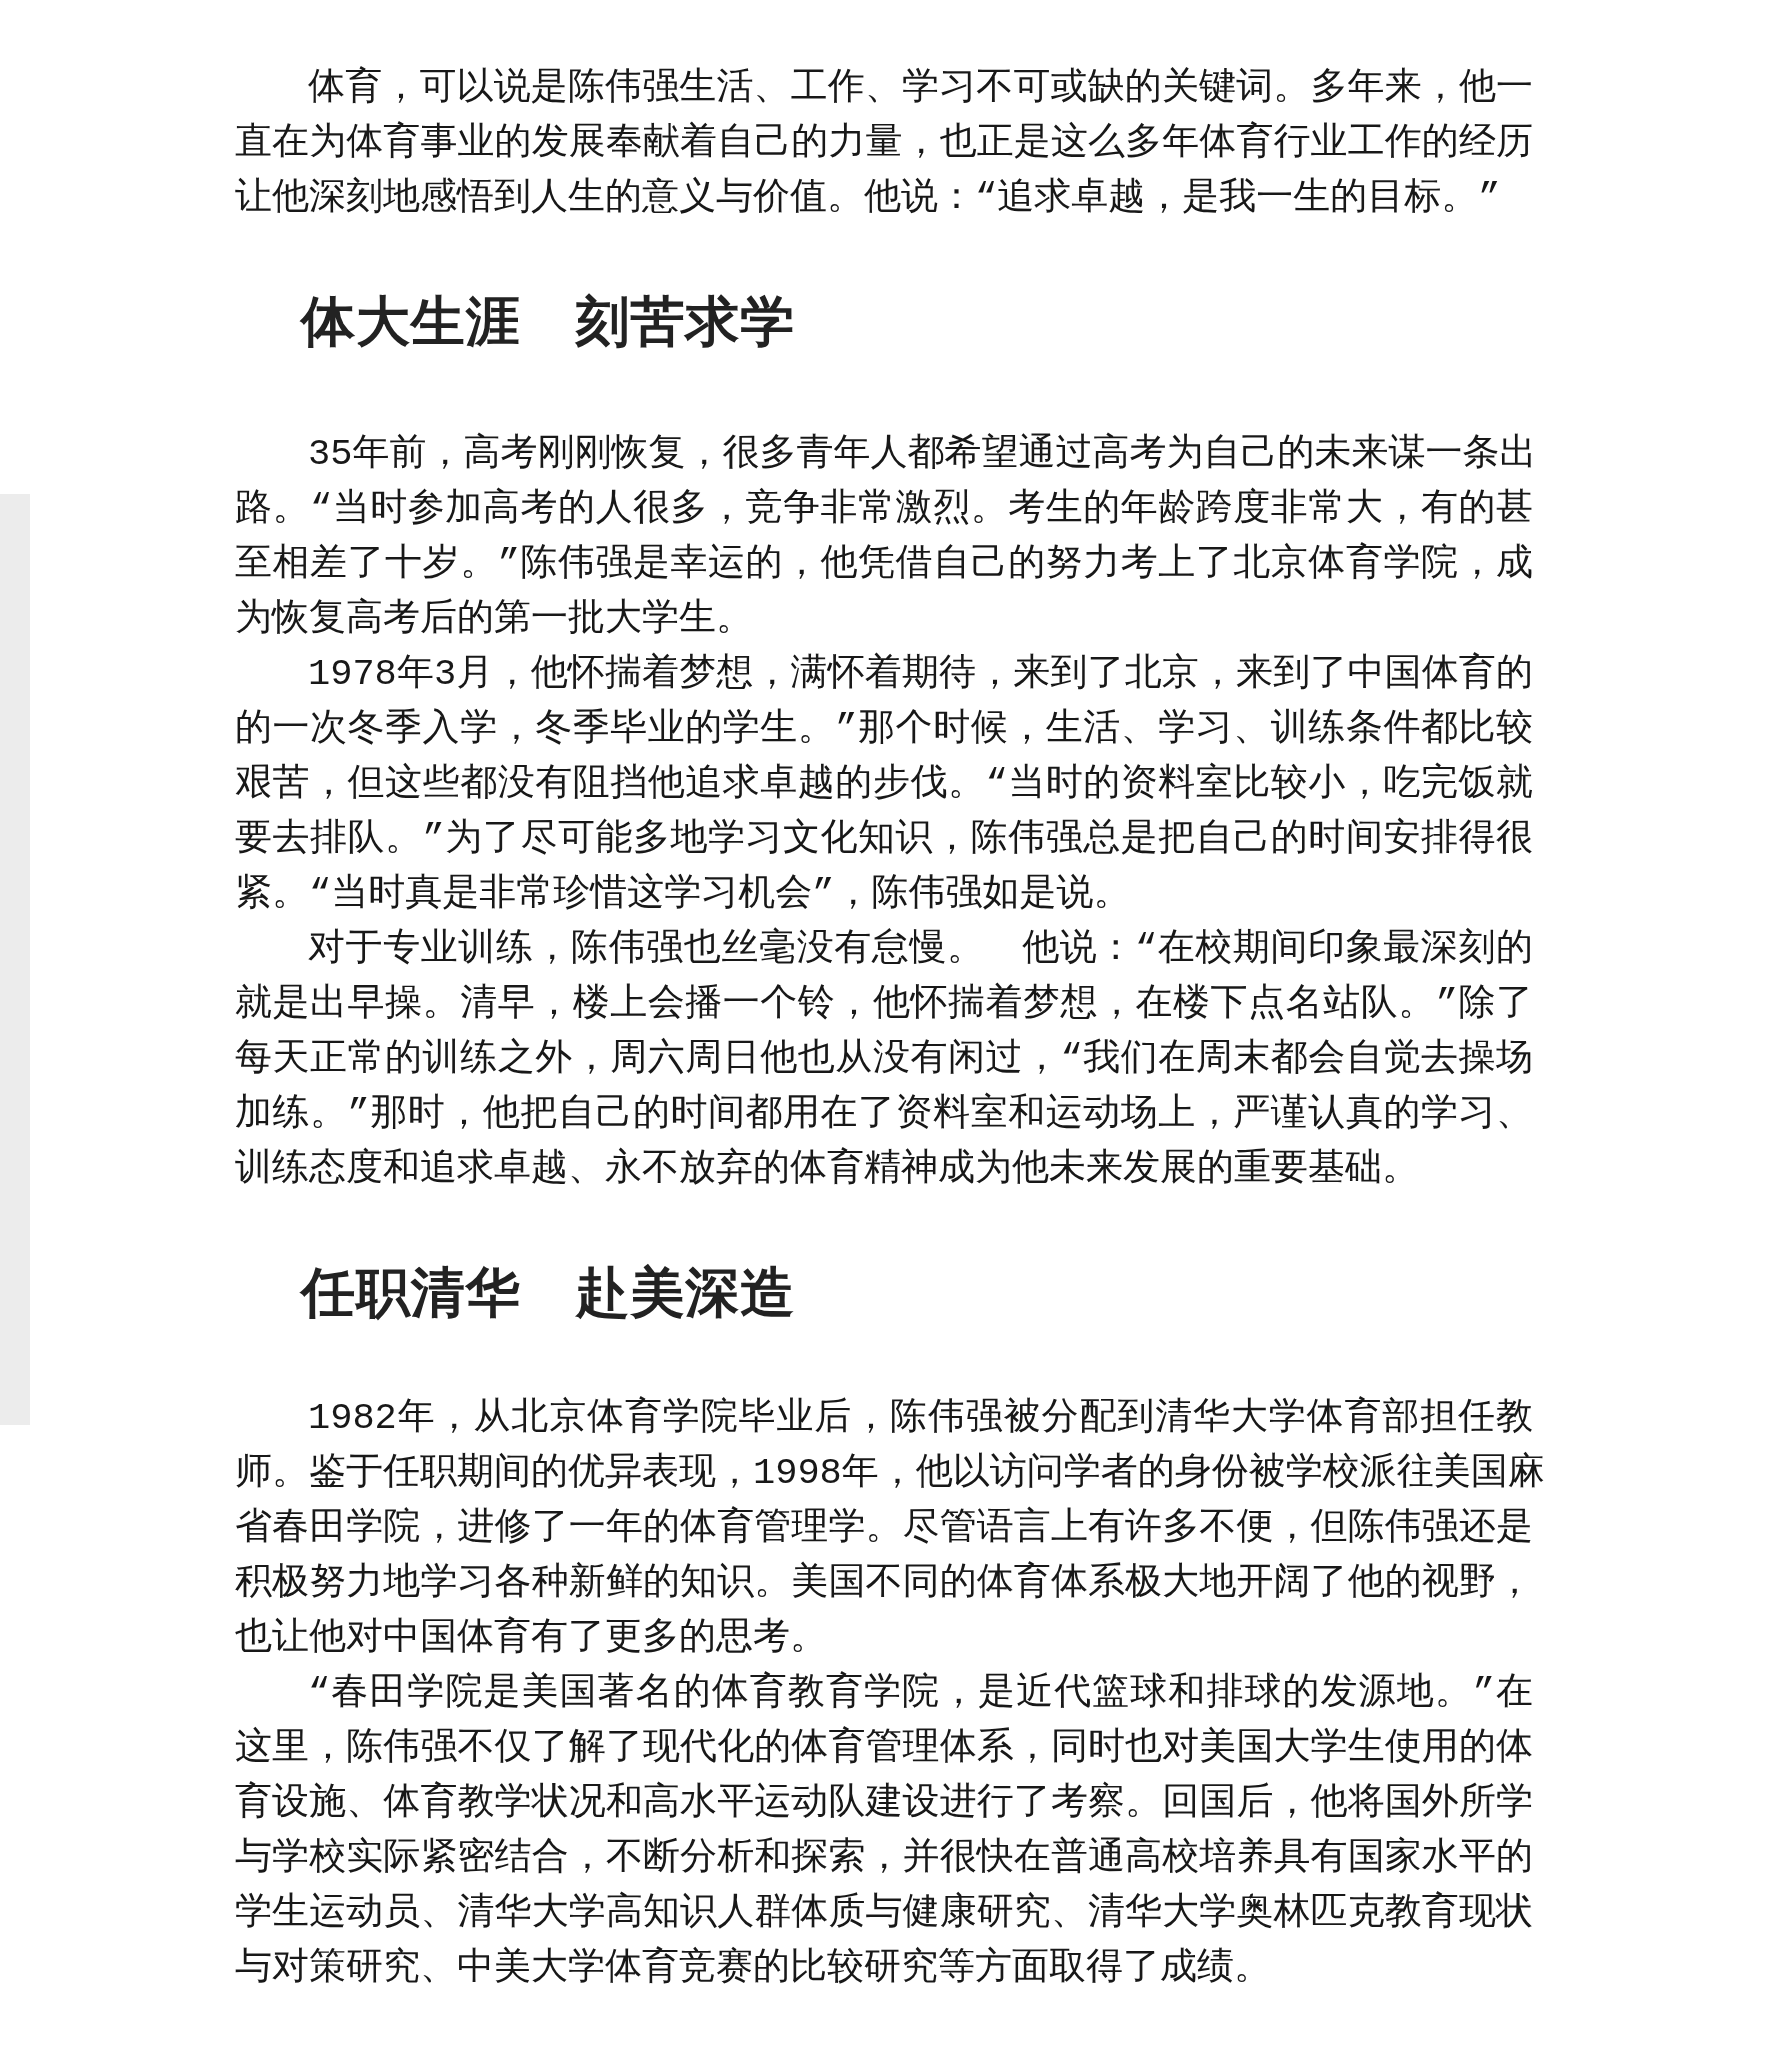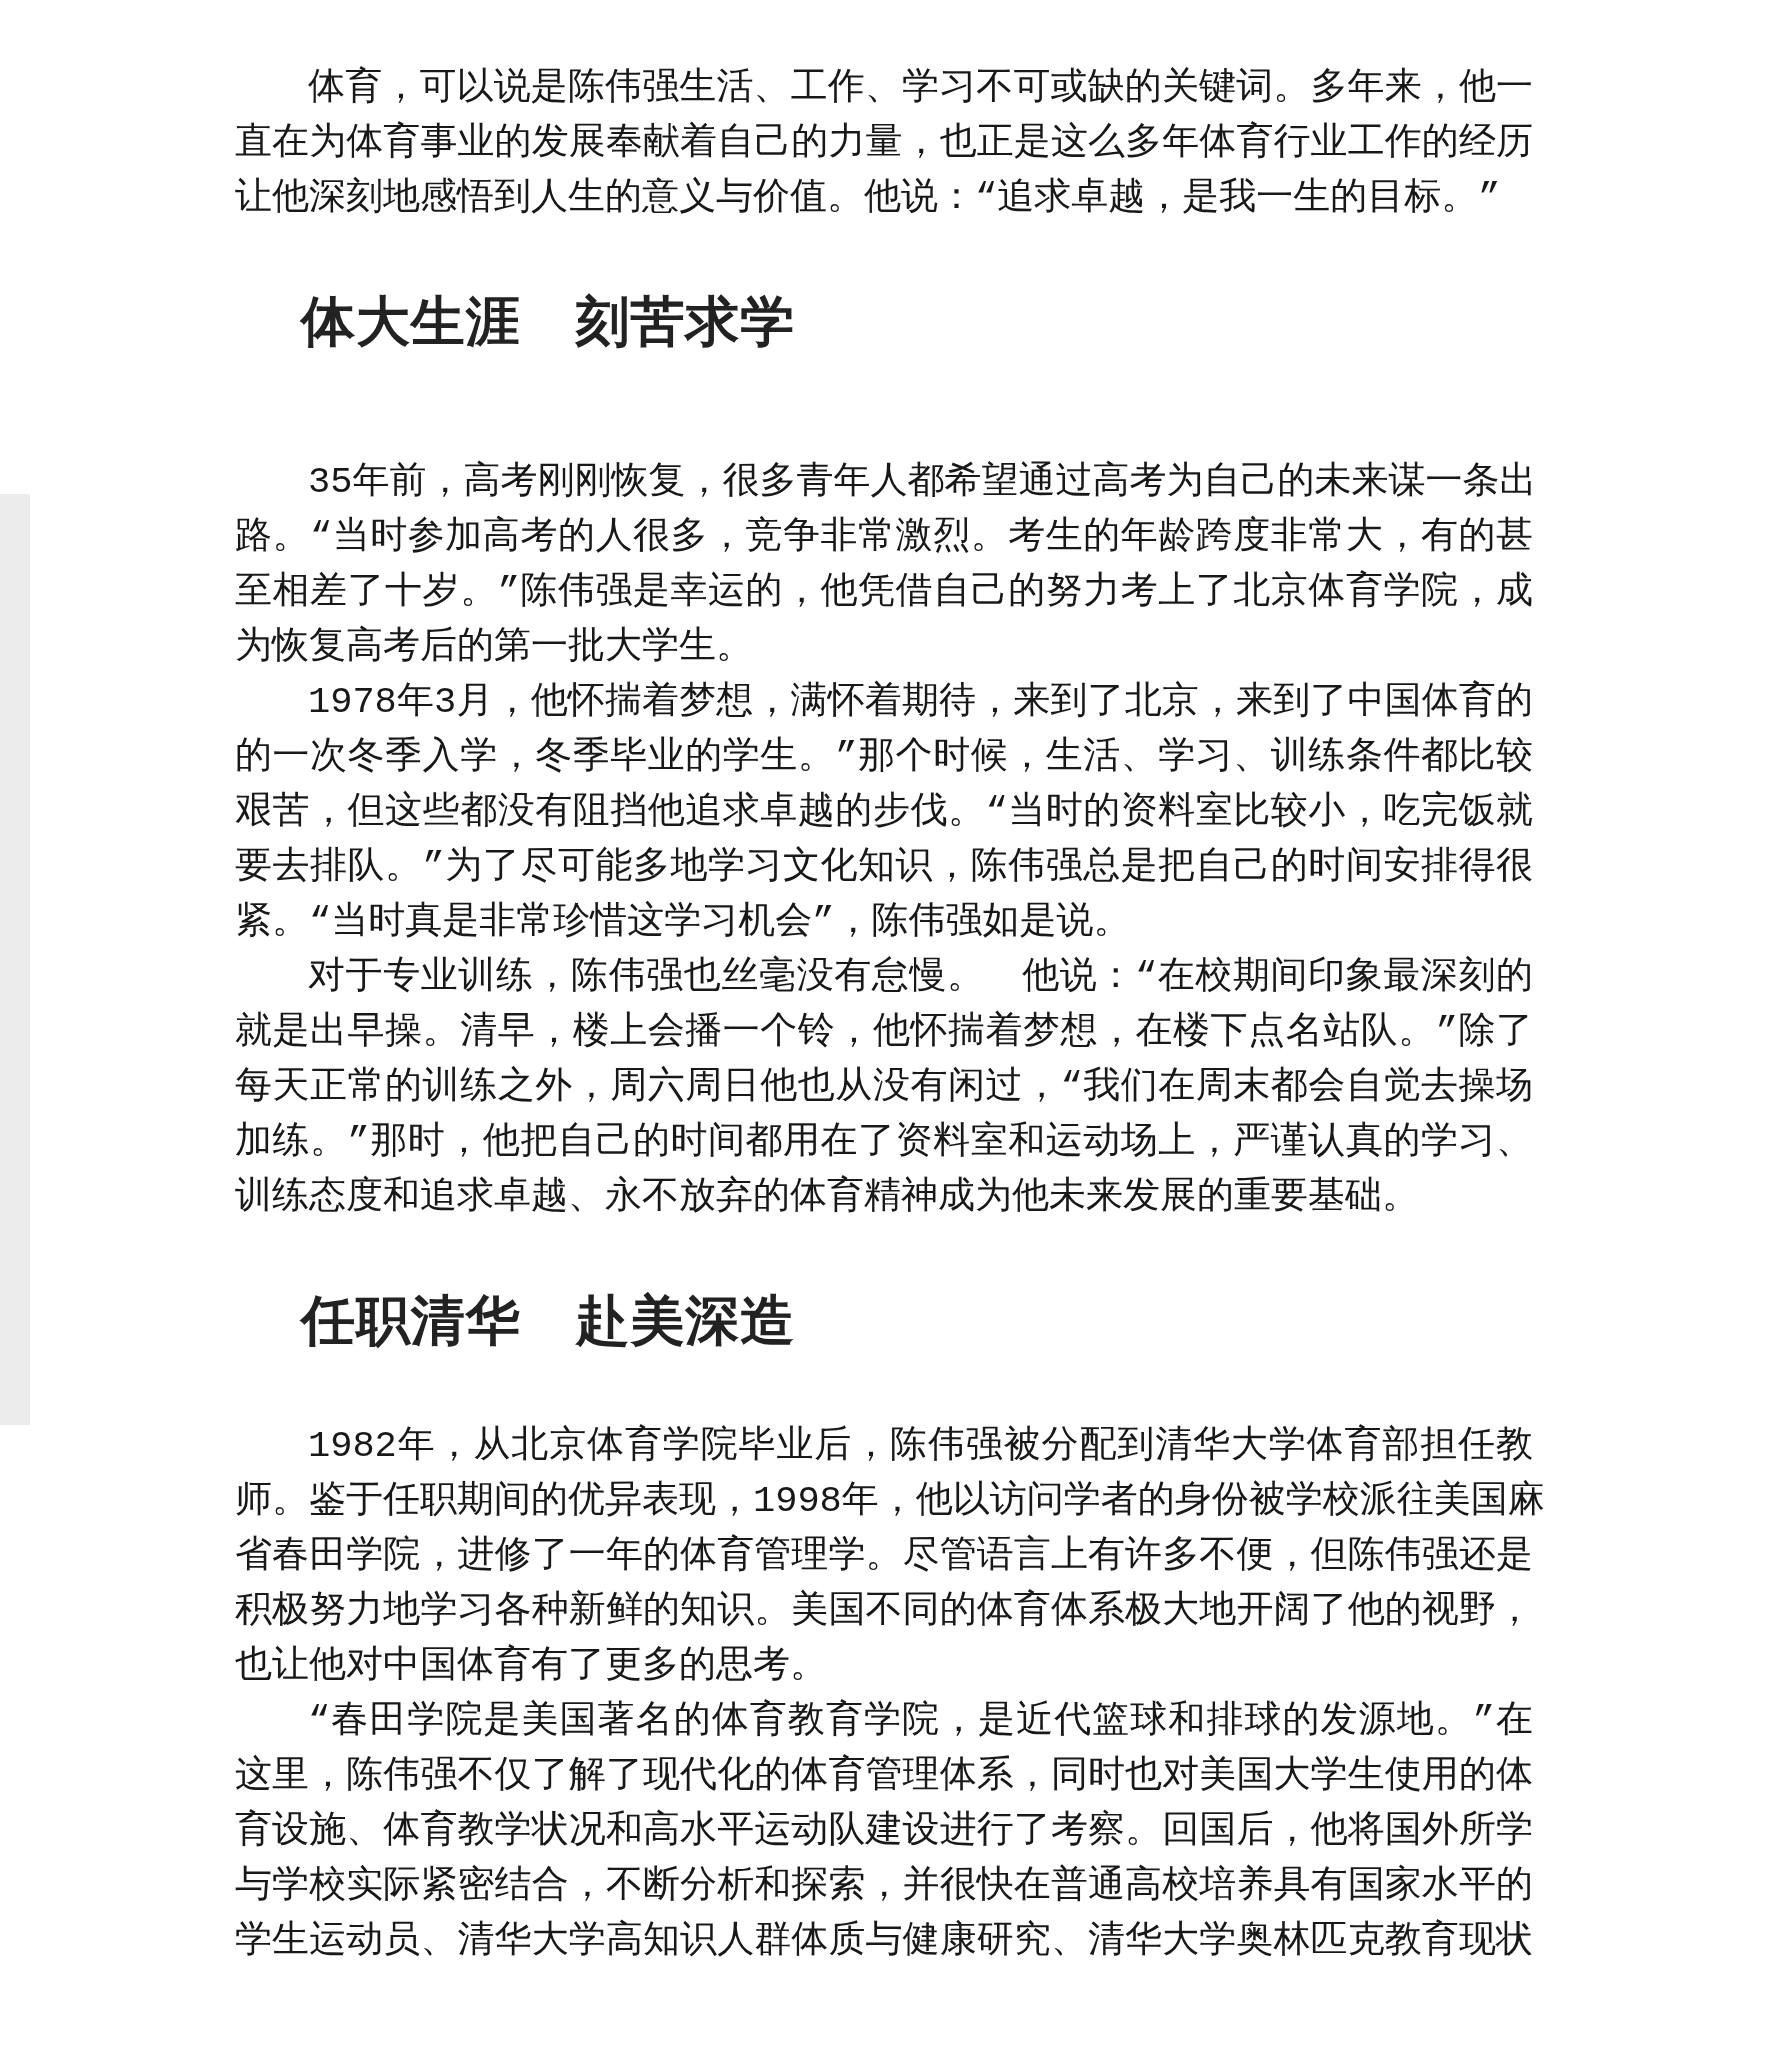--- a/index.html
+++ b/index.html
@@ -53,21 +53,21 @@
     padding-left: 66px;
     font-family: "Liberation Sans", sans-serif;
     font-weight: 700;
     font-size: 54px;
     line-height: 60px;
     color: #222222;
     letter-spacing: 0.9px;
   }
   .para-intro    { margin-top: 61px; }
   .h-first       { margin-top: 65px; }
-  .para-after-h1 { margin-top: 104px; }
+  .para-after-h1 { margin-top: 76px; }
   .h-second      { margin-top: 65px; }
   .para-after-h2 { margin-top: 69px; }
 </style>
 </head>
 <body>
 
 <div class="edge-strip"></div>
 
 <main class="text-block">
 
@@ -111,16 +111,17 @@
     <span class="line">积极努力地学习各种新鲜的知识。美国不同的体育体系极大地开阔了他的视野，</span>
     <span class="line last">也让他对中国体育有了更多的思考。</span>
   </p>
 
   <p class="para">
     <span class="line first">“春田学院是美国著名的体育教育学院，是近代篮球和排球的发源地。”在</span>
     <span class="line">这里，陈伟强不仅了解了现代化的体育管理体系，同时也对美国大学生使用的体</span>
     <span class="line">育设施、体育教学状况和高水平运动队建设进行了考察。回国后，他将国外所学</span>
     <span class="line">与学校实际紧密结合，不断分析和探索，并很快在普通高校培养具有国家水平的</span>
     <span class="line">学生运动员、清华大学高知识人群体质与健康研究、清华大学奥林匹克教育现状</span>
+    <span class="line last">与对策研究、中美大学体育竞赛的比较研究等方面取得了成绩。</span>
   </p>
 
 </main>
 
 
 </body></html>

